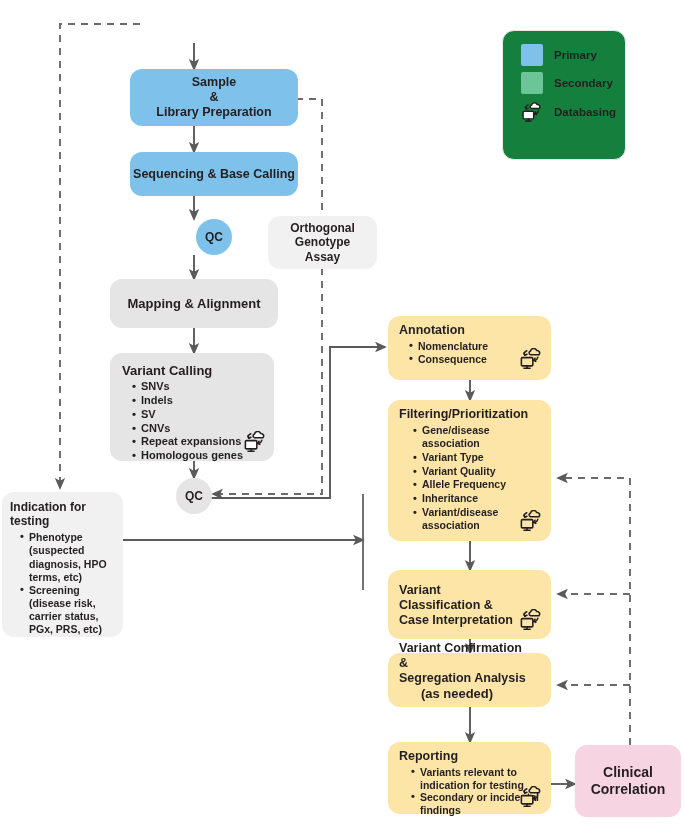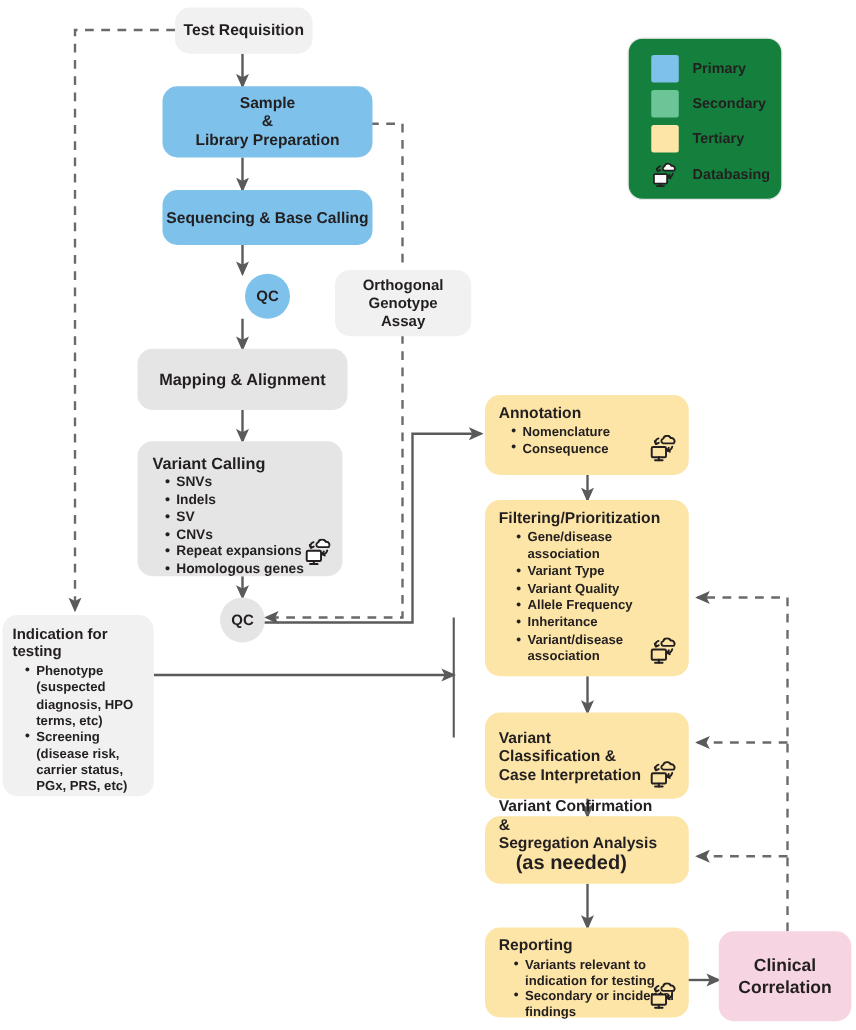--- a/index.html
+++ b/index.html
@@ -137,23 +137,20 @@
       <path d="M 270 99 L 322 99 L 322 494 L 213 494"></path>
 
       <path d="M 630 745 L 630 478 L 558 478"></path>
 
       <path d="M 630 594 L 558 594"></path>
 
       <path d="M 630 685 L 558 685"></path>
     </g>
   </svg>
 
-  <div class="node grey center" style="left:140px;top:6px;width:110px;height:37px;">
-    <div class="ttl" style="font-size:12.5px;">Test Requisition</div>
-  </div>
 
   <div class="node blue center" style="left:110px;top:69px;width:168px;height:57px;">
     <div class="ttl" style="font-size:12.5px;">Sample</div>
     <div class="ttl" style="font-size:12.5px;">&amp;</div>
     <div class="ttl" style="font-size:12.5px;">Library Preparation</div>
   </div>
 
   <div class="node blue center" style="left:110px;top:152px;width:168px;height:44px;">
     <div class="ttl" style="font-size:12.5px;">Sequencing &amp; Base Calling</div>
   </div>
@@ -272,21 +269,21 @@
         <path d="M5.2 5.4 L6.2 7.9 L8.6 6.8"></path>
         <path d="M20.4 10.2 C19.6 13.0 17.6 13.9 15.9 13.4"></path>
         <path d="M18.2 14.6 L16.0 13.5 L17.4 11.2"></path>
       </svg>
     </span>
   </div>
 
   <div class="node yellow lefttxt" style="left:388px;top:653px;width:163px;height:54px;padding:7px 24px 6px 11px;justify-content:flex-end;">
     <div class="ttl" style="font-size:12.5px;">Variant Confirmation &amp;</div>
     <div class="ttl" style="font-size:12.5px;">Segregation Analysis</div>
-    <div class="ttl" style="font-size:16px;text-align:center;width:100%;padding-right:12px;box-sizing:border-box;">(as needed)</div>
+    <div class="ttl" style="font-size:13px;text-align:center;width:100%;padding-right:12px;box-sizing:border-box;">(as needed)</div>
   </div>
 
   <div class="node yellow lefttxt" style="left:388px;top:742px;width:163px;height:72px;padding:7px 8px 6px 11px;justify-content:flex-start;">
     <div class="ttl" style="font-size:12.5px;">Reporting</div>
     <ul class="blist" style="font-size:10.5px;padding-left:12px;line-height:1.22;">
       <li>Variants relevant to indication for testing</li>
       <li>Secondary or incidental findings</li>
     </ul>
     <span class="dbicon" style="right:9px;bottom:6px;width:24px;height:22px;">
       <svg viewBox="0 0 26 24" width="26" height="22" fill="none" stroke="#231f20" stroke-width="1.7" stroke-linecap="round" stroke-linejoin="round">
@@ -308,24 +305,20 @@
   </div>
 
   <div id="legend">
     <div class="lgrow">
       <span class="swatch" style="background:#7ec2ec;"></span>
       <span class="lglabel">Primary</span>
     </div>
     <div class="lgrow">
       <span class="swatch" style="background:#6cc596;"></span>
       <span class="lglabel">Secondary</span>
-    </div>
-    <div class="lgrow">
-      <span class="swatch" style="background:#fce5a7;"></span>
-      <span class="lglabel">Tertiary</span>
     </div>
     <div class="lgrow" style="height:30px;">
       <span class="lgicon">
         <svg viewBox="0 0 26 24" width="24" height="21" fill="none" stroke="#231f20" stroke-width="1.7" stroke-linecap="round" stroke-linejoin="round">
           <path d="M12.5 3.2 a3.5 3.5 0 0 1 6.6 -0.5 a2.8 2.8 0 0 1 2.6 4.6 L12.6 7.3 a2.1 2.1 0 0 1 -0.1 -4.1 Z" fill="#fbfbfb"></path>
           <rect x="2.5" y="10.5" width="12.5" height="9" rx="1.2" fill="#fbfbfb"></rect>
           <path d="M8.7 19.5 L8.7 22"></path>
           <path d="M5.4 22 L12 22"></path>
           <path d="M8.4 3.0 C5.6 4.0 5.2 6.2 6.2 7.6"></path>
           <path d="M5.2 5.4 L6.2 7.9 L8.6 6.8"></path>

